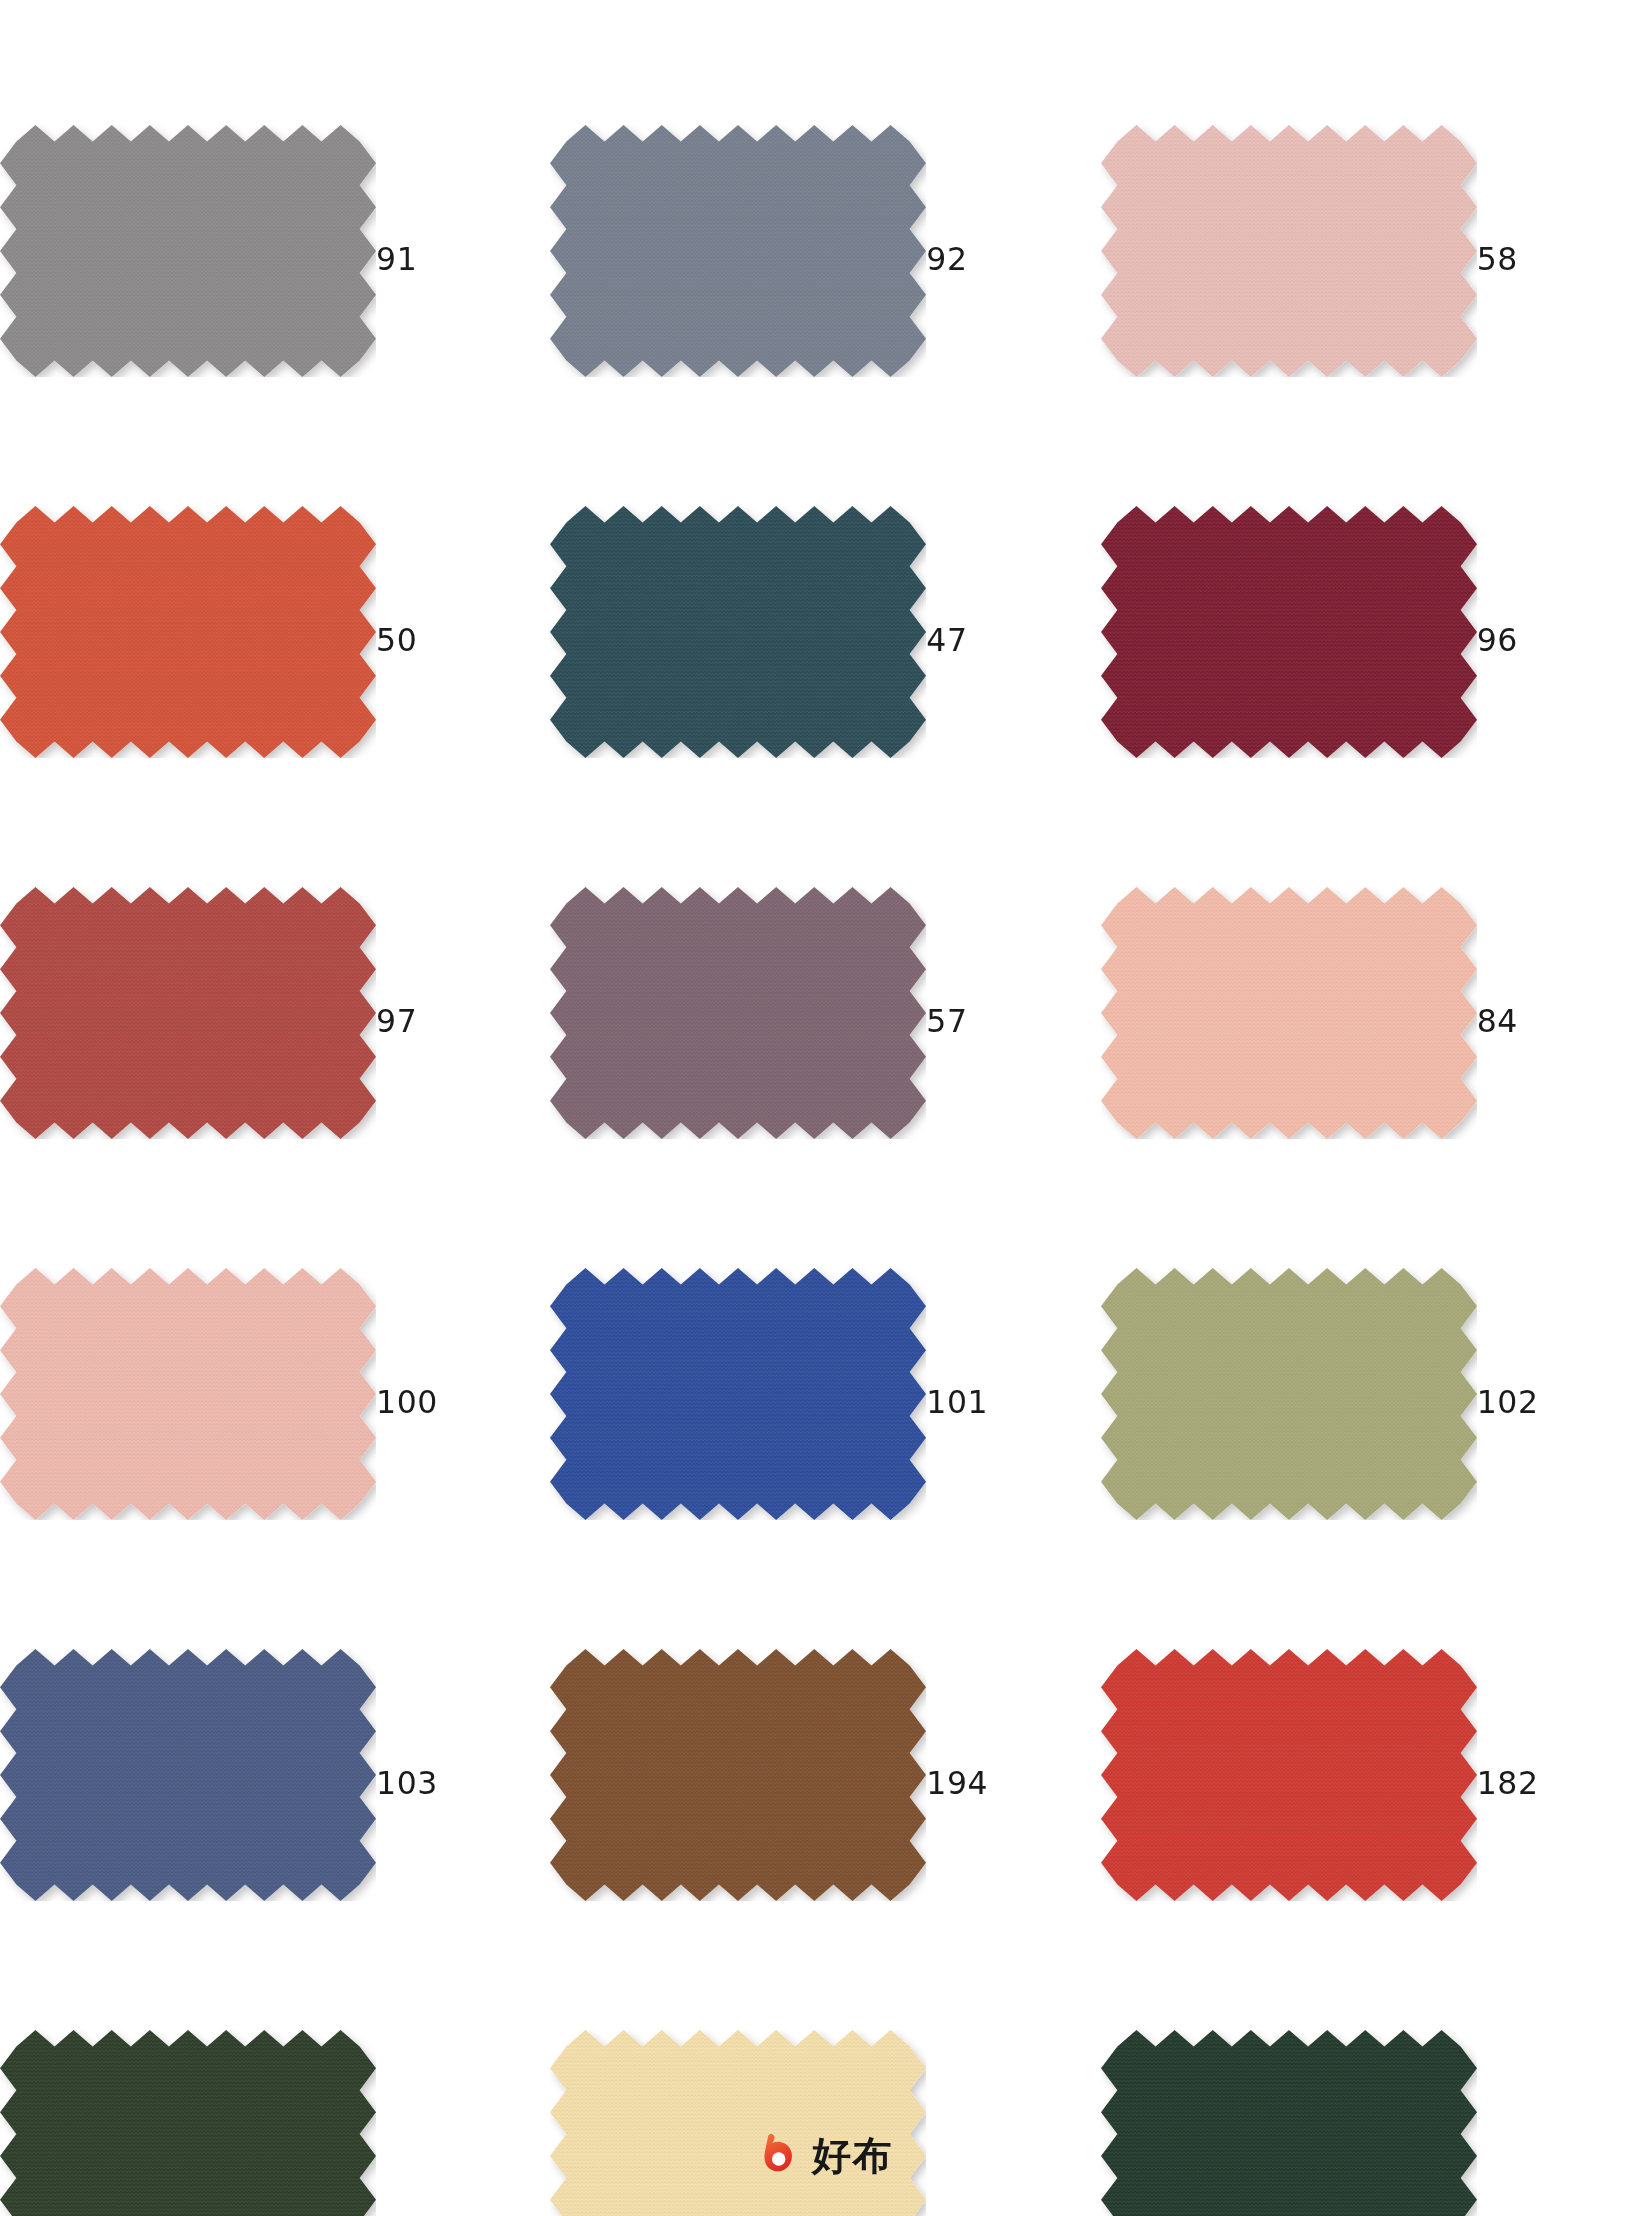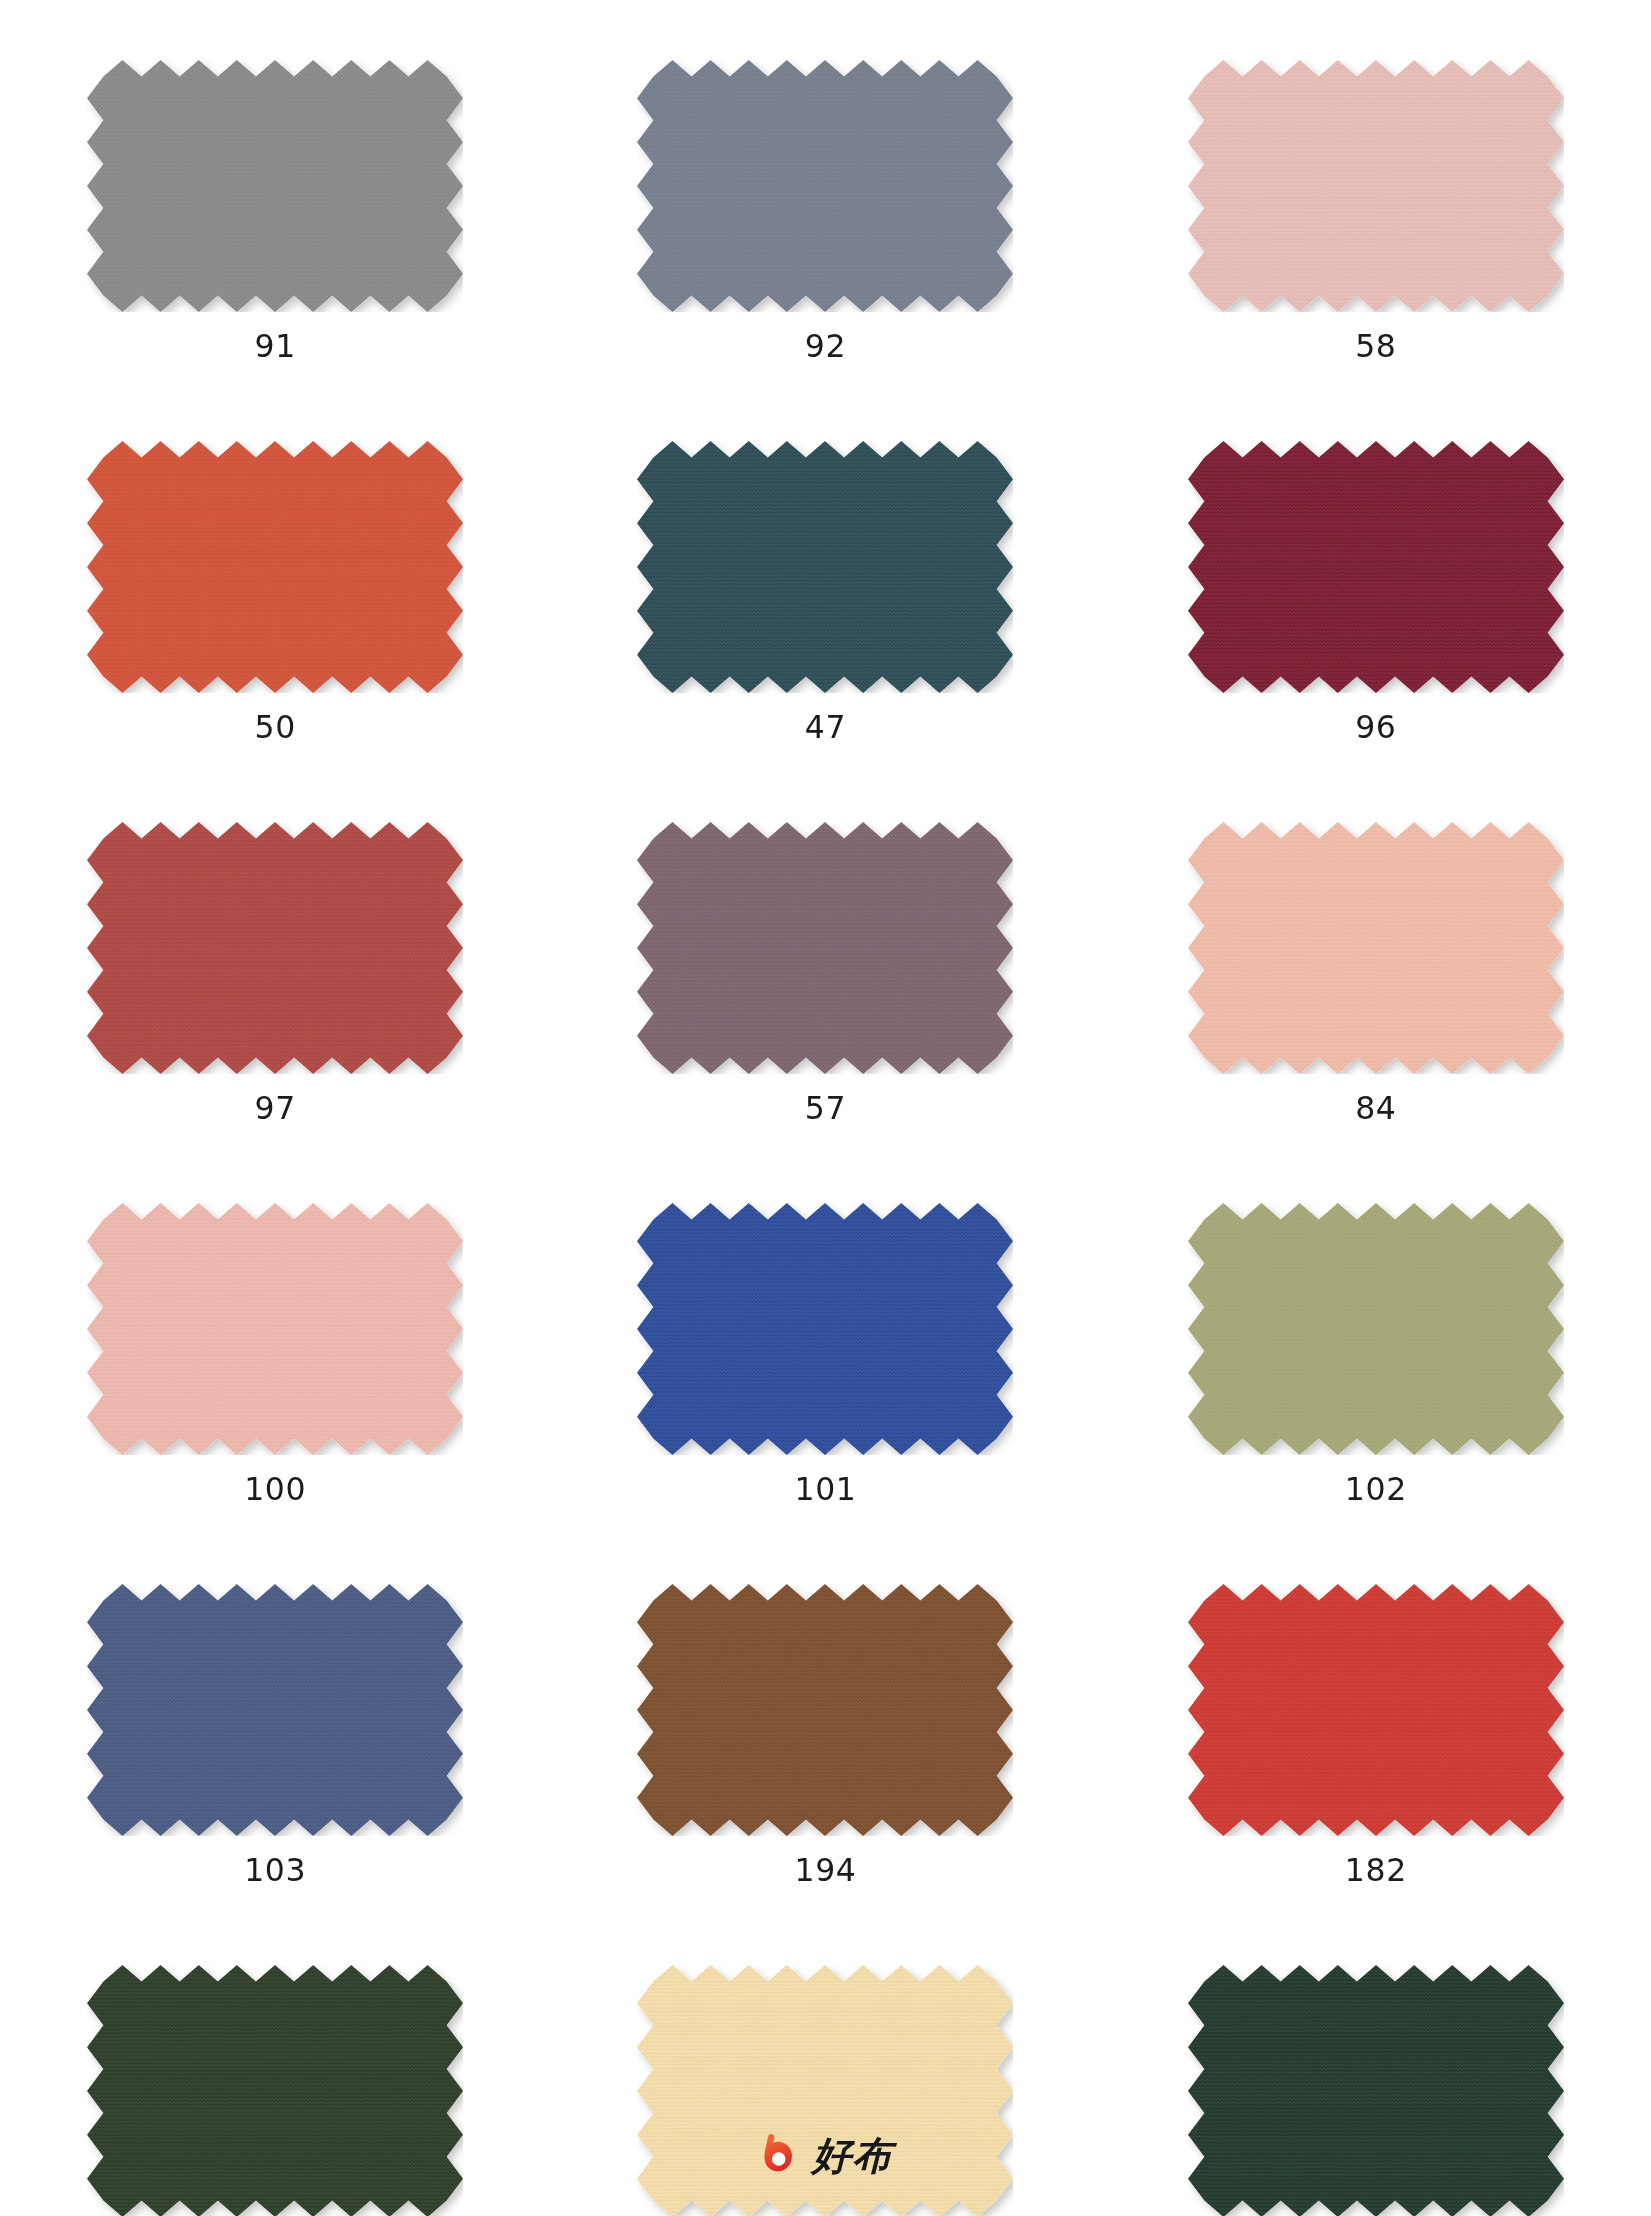--- a/index.html
+++ b/index.html
@@ -28,21 +28,21 @@
     display: grid;
     grid-template-columns: repeat(3, 1fr);
     grid-auto-rows: 381px;
     column-gap: 0px;
     row-gap: 0px;
   }
 
   .cell {
     position: relative;
     display: flex;
-    flex-direction: column;
+    flex-direction: row;
     align-items: center;
   }
 
   .swatch-wrap {
     position: relative;
     width: 376px;
     height: 252px;
   }
 
   
@@ -66,21 +66,20 @@
 
   
   .footer {
     position: absolute;
     left: 0;
     bottom: 38px;
     width: 1651px;
     display: flex;
     justify-content: center;
     align-items: center;
-    font-style: italic;
   }
   .logo-row { display:flex; align-items:center; gap: 8.8px; }
   .logo-mark { width: 45px; height: 45px; display:block; }
   .logo-text {
     font-size: 39px;
     font-weight: 700;
     color: #17181a;
     font-family: "DejaVu Sans", sans-serif;
     letter-spacing: 1.3px;
     line-height: 1;

